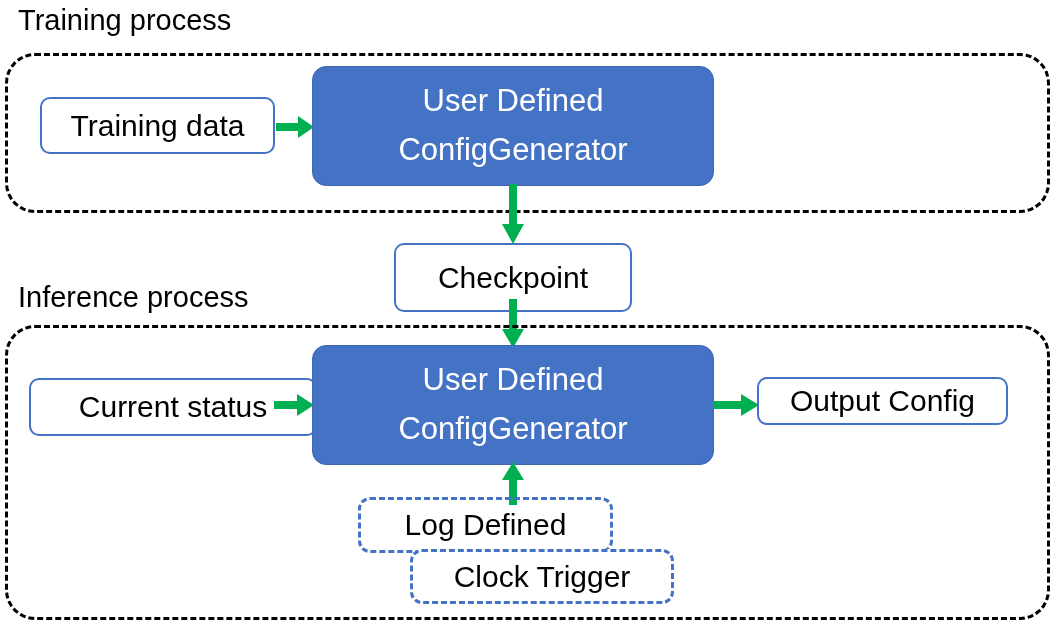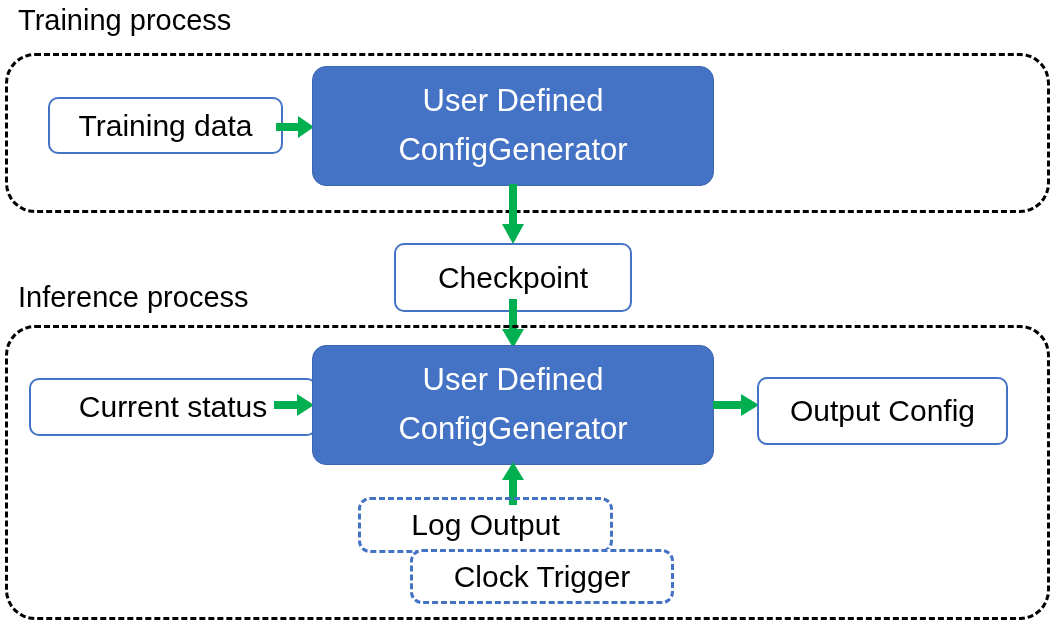--- a/index.html
+++ b/index.html
@@ -98,21 +98,21 @@
 </style>
 </head>
 <body>
 
 <div id="canvas">
 
   <div class="section-caption" style="left:18px; top:6px;">Training process</div>
 
   <div class="process-container" style="left:5px; top:53px; width:1045px; height:160px;"></div>
 
-  <div class="io-box" style="left:48px; top:97px; width:235px; height:57px;">Training data</div>
+  <div class="io-box" style="left:40px; top:97px; width:235px; height:57px;">Training data</div>
 
   <div class="arrow" style="left:276px; top:112px; width:40px; height:30px;">
     <svg width="40" height="30" viewBox="0 0 40 30">
       <path d="M0 11 L22 11 L22 4 L38 15 L22 26 L22 19 L0 19 Z" fill="#00B050"></path>
     </svg>
   </div>
 
   <div class="proc-box" style="left:312px; top:66px; width:402px; height:120px;">
     <span>User Defined</span>
     <span>ConfigGenerator</span>
@@ -148,25 +148,25 @@
     <span>User Defined</span>
     <span>ConfigGenerator</span>
   </div>
 
   <div class="arrow" style="left:713px; top:390px; width:48px; height:30px;">
     <svg width="48" height="30" viewBox="0 0 48 30">
       <path d="M0 11 L28 11 L28 4 L46 15 L28 26 L28 19 L0 19 Z" fill="#00B050"></path>
     </svg>
   </div>
 
-  <div class="io-box" style="left:757px; top:377px; width:251px; height:68px;">Output Config</div>
+  <div class="io-box" style="left:757px; top:377px; width:251px; height:48px;">Output Config</div>
 
   <div class="arrow" style="left:498px; top:462px; width:30px; height:43px;">
     <svg width="30" height="43" viewBox="0 0 30 43">
       <path d="M15 0 L26 18 L19 18 L19 43 L11 43 L11 18 L4 18 Z" fill="#00B050"></path>
     </svg>
   </div>
 
-  <div class="trigger-box" style="left:358px; top:497px; width:255px; height:56px;">Log Output</div>
+  <div class="trigger-box" style="left:358px; top:497px; width:255px; height:56px;">Log Defined</div>
 
   <div class="trigger-box" style="left:410px; top:549px; width:264px; height:55px; background:#ffffff;">Clock Trigger</div>
 
 </div>
 
 </body></html>

